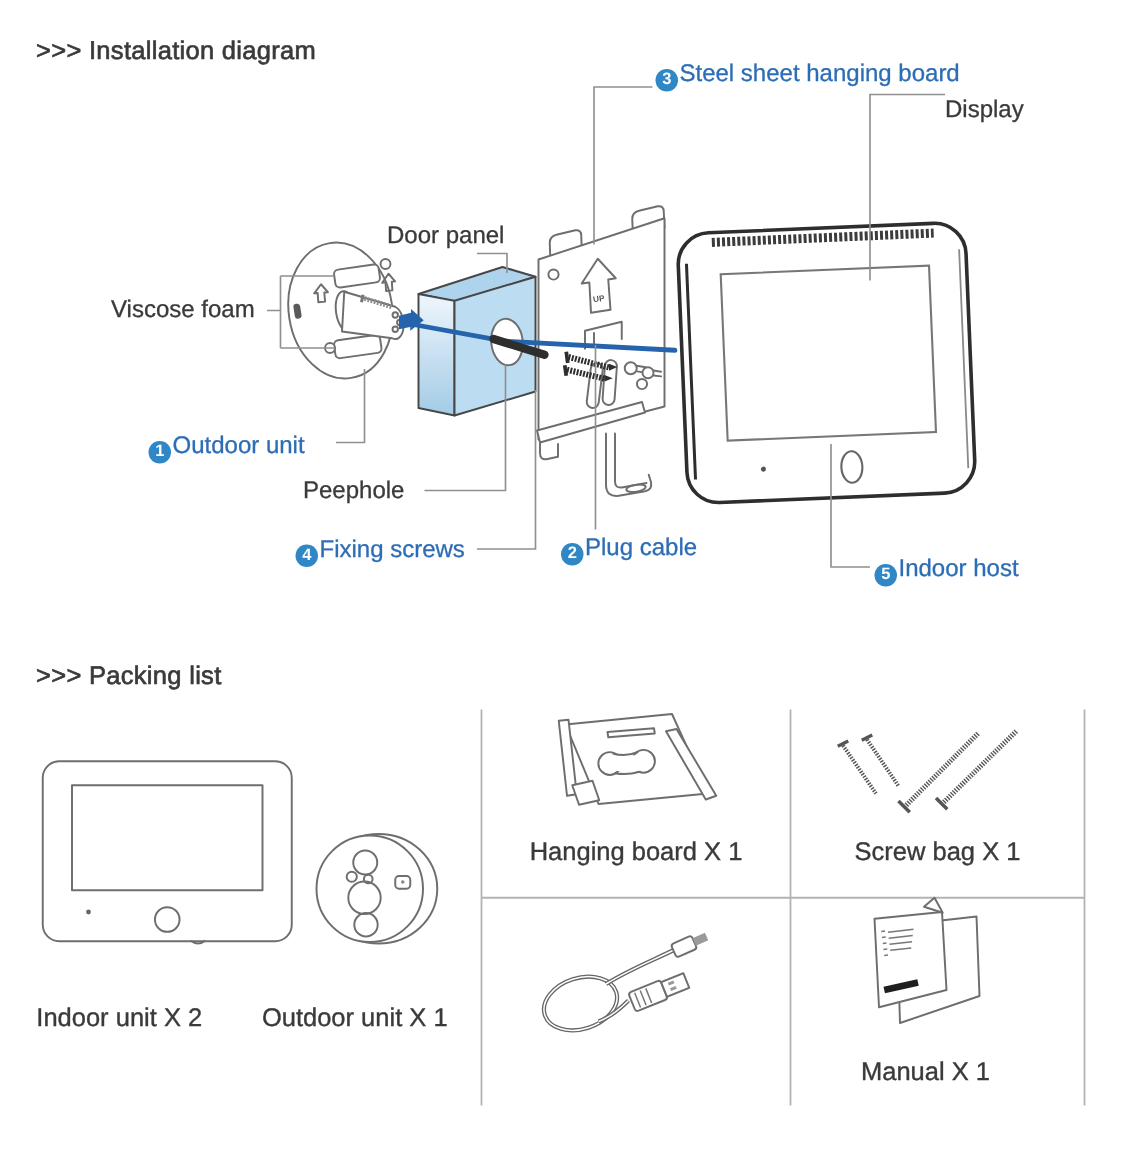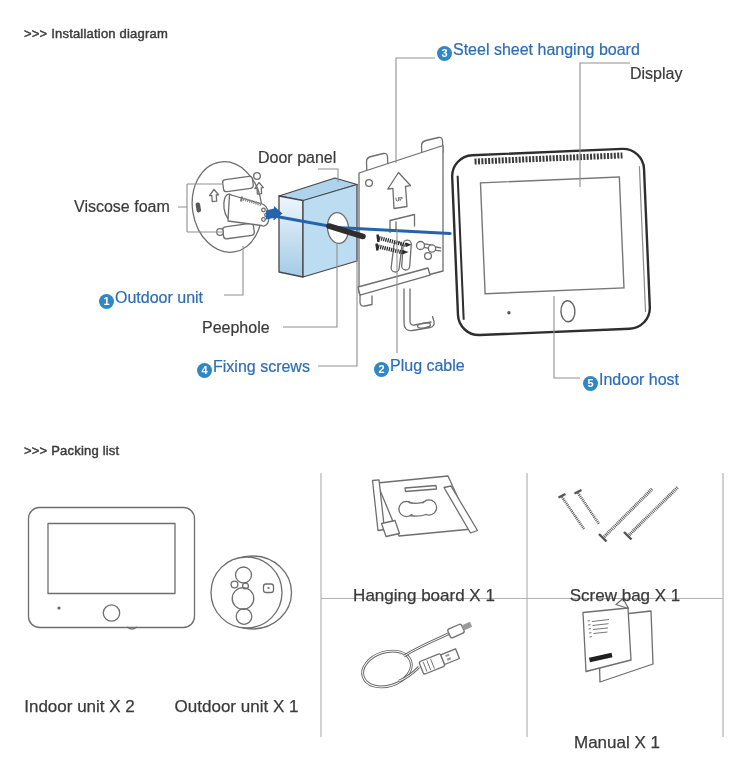--- a/index.html
+++ b/index.html
@@ -1,29 +1,29 @@
 <!DOCTYPE html>
 <html style="--background: #ffffff; --text-dark: #3a3a3a; --accent-blue: #2c6db6; --badge-blue: #2f87c6; --cable-blue: #2563ad; --panel-front: #bcdcf2; --panel-top: #aed3ec; --sketch-gray: #6e6e6e; --leader-gray: #909090; --table-border: #b3b3b3;"><head>
 <meta charset="utf-8">
 <style>
   html,body{margin:0;padding:0;background:#fff;}
   .canvas{position:relative;width:750px;height:770px;background:var(--background,#ffffff);overflow:hidden;
           font-family:"Liberation Sans","DejaVu Sans",sans-serif;}
   svg.art{position:absolute;left:0;top:0;}
 
-  .title{position:absolute;font-size:13px;line-height:23px;color:var(--text-dark,#3a3a3a);
+  .title{position:absolute;font-size:17px;line-height:23px;color:var(--text-dark,#3a3a3a);
          -webkit-text-stroke:.45px currentColor;letter-spacing:.2px;white-space:nowrap;}
   .callout{position:absolute;font-size:16px;line-height:19px;color:var(--text-dark,#3a3a3a);
            white-space:nowrap;-webkit-text-stroke:.2px currentColor;}
   .callout.blue{color:var(--accent-blue,#2c6db6);}
   .badge{display:inline-block;width:15px;height:15px;border-radius:50%;background:var(--badge-blue,#2f87c6);
          color:#fff;font-size:11px;line-height:15.5px;text-align:center;font-weight:bold;
          vertical-align:-2.2px;margin-right:1px;-webkit-text-stroke:0;}
   .pack-label{position:absolute;font-size:17px;line-height:21px;color:var(--text-dark,#3a3a3a);
-              text-align:center;-webkit-text-stroke:.25px currentColor;white-space:nowrap;margin-top:28px;}
+              text-align:center;-webkit-text-stroke:.25px currentColor;white-space:nowrap;}
 
   
   .sk{fill:#fff;stroke:var(--sketch-gray,#6e6e6e);stroke-width:1.3;stroke-linejoin:round;stroke-linecap:round;}
   .skn{fill:none;stroke:var(--sketch-gray,#6e6e6e);stroke-width:1.3;stroke-linejoin:round;stroke-linecap:round;}
   .thin{fill:none;stroke:#777;stroke-width:1;}
   .pf{fill:var(--panel-front,#bcdcf2);stroke:#474747;stroke-width:1.3;stroke-linejoin:round;}
   .pt{fill:var(--panel-top,#aed3ec);stroke:#474747;stroke-width:1.3;stroke-linejoin:round;}
   .ps{fill:url(#sideGrad);stroke:#474747;stroke-width:1.3;stroke-linejoin:round;}
   .cable{stroke:var(--cable-blue,#2563ad);fill:none;stroke-width:3.2;stroke-linecap:round;}
   g.ld path{stroke:var(--leader-gray,#909090);fill:none;stroke-width:1.1;}

